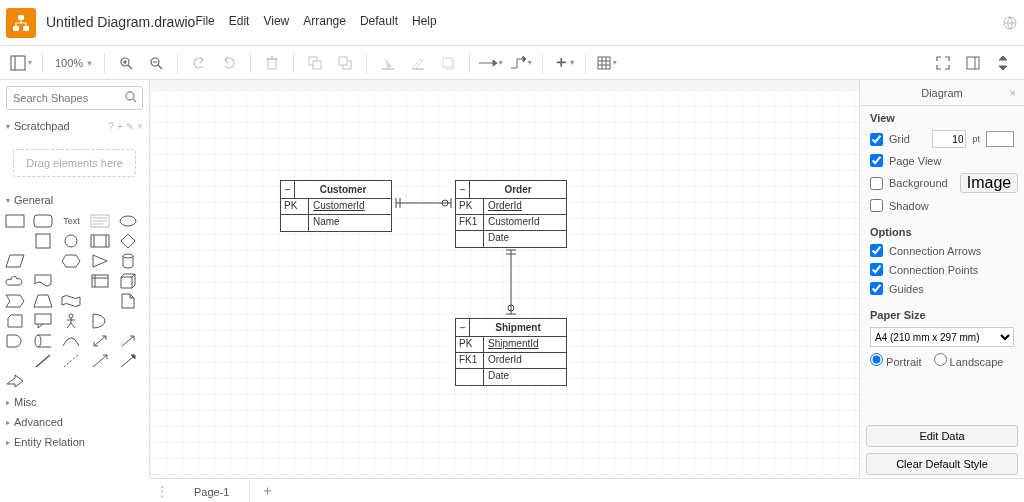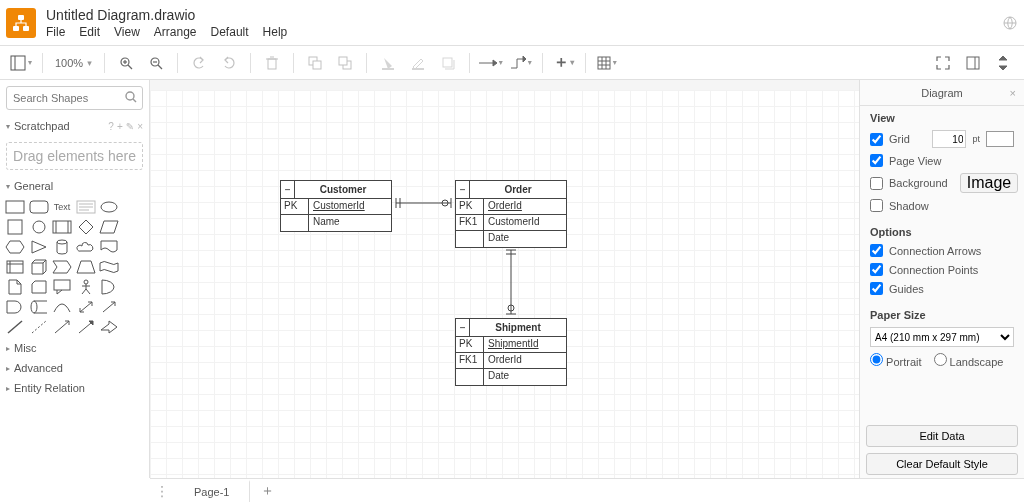--- a/index.html
+++ b/index.html
@@ -1,39 +1,39 @@
 <!DOCTYPE html>
 <html><head>
 <meta charset="utf-8">
 <style>
 * { box-sizing: border-box; margin: 0; padding: 0; font-family: -apple-system, BlinkMacSystemFont, "Segoe UI", Helvetica, Arial, sans-serif; }
 body { width: 1024px; height: 502px; overflow: hidden; background: #fff; font-size: 11px; color: #333; }
 .topbar { display: flex; align-items: center; height: 46px; padding: 0 6px; border-bottom: 1px solid #e0e0e0; }
 .logo { width: 30px; height: 30px; background: #f08705; border-radius: 3px; margin-right: 10px; display:flex; align-items:center; justify-content:center; }
 .logo svg { fill:#fff; }
-.title-area { display:flex; flex-direction:column; }
+.title-area { display:flex; }
 .doc-title { font-size: 14px; color: #333; margin-bottom:2px; }
 .menubar { display:flex; gap:14px; font-size:12px; color:#333; }
 .menubar span { cursor:pointer; }
 .top-right { margin-left:auto; color:#999; }
 .toolbar { display:flex; align-items:center; height:34px; border-bottom:1px solid #e0e0e0; padding:0 8px; gap:4px; color:#666; }
 .toolbar .tbtn { width:26px; height:26px; display:flex; align-items:center; justify-content:center; cursor:pointer; border-radius:2px; }
 .toolbar .sep { width:1px; height:20px; background:#e0e0e0; margin:0 4px; }
 .zoom { display:flex; align-items:center; gap:4px; padding:0 4px; cursor:pointer; }
 .zoom .chev { font-size:9px; color:#999; }
 .main { display:flex; height: calc(502px - 46px - 34px - 24px); }
 .left-panel { width:150px; border-right:1px solid #e0e0e0; display:flex; flex-direction:column; background:#fff; overflow:hidden; }
 .search-box { margin:6px; position:relative; }
 .search-box input { width:100%; height:24px; padding:2px 22px 2px 6px; border:1px solid #ccc; border-radius:3px; font-size:11px; color:#666; }
 .search-box .sicon { position:absolute; right:6px; top:5px; color:#999; }
 .section-hdr { display:flex; align-items:center; padding:4px 6px; font-size:11px; color:#555; cursor:pointer; }
 .section-hdr .tri { margin-right:4px; font-size:8px; color:#888; }
 .section-hdr .tools { margin-left:auto; display:flex; gap:3px; color:#bbb; font-size:10px; }
-.scratch-drop { margin:6px; border:1px dashed #ccc; border-radius:3px; height:28px; display:flex; align-items:center; justify-content:center; color:#aaa; font-size:14px; }
-.shape-grid { padding:4px 6px; display:grid; grid-template-columns: repeat(6, 1fr); gap:6px 4px; }
+.scratch-drop { margin:13px; border:1px dashed #ccc; border-radius:3px; height:28px; display:flex; align-items:center; justify-content:center; color:#aaa; font-size:11px; }
+.shape-grid { padding:4px 6px; display:grid; grid-template-columns: repeat(5, 1fr); gap:6px 4px; }
 .shape-cell { width:18px; height:14px; display:flex; align-items:center; justify-content:center; }
 .shape-cell svg { overflow:visible; }
 .more-shapes { margin-top:auto; padding:8px; color:#f08705; font-weight:bold; font-size:11px; cursor:pointer; }
 .canvas-wrap { flex:1; position:relative; overflow:hidden; background:#f5f5f5; }
 .canvas-scroll { position:absolute; inset:0; overflow:auto; }
 .canvas-page { position:relative; width:820px; height:1100px; margin:10px auto 0; background:#fff; background-image: linear-gradient(#f2f2f2 1px, transparent 1px), linear-gradient(90deg, #f2f2f2 1px, transparent 1px); background-size:16px 16px; }
 .entity { position:absolute; border:1px solid #444; background:#fff; width:112px; font-size:10px; }
 .entity .ehdr { display:flex; align-items:center; border-bottom:1px solid #444; height:18px; font-weight:bold; }
 .entity .ehdr .dash { width:14px; text-align:center; color:#666; border-right:1px solid #444; height:100%; display:flex; align-items:center; justify-content:center; }
 .entity .ehdr .etitle { flex:1; text-align:center; }

